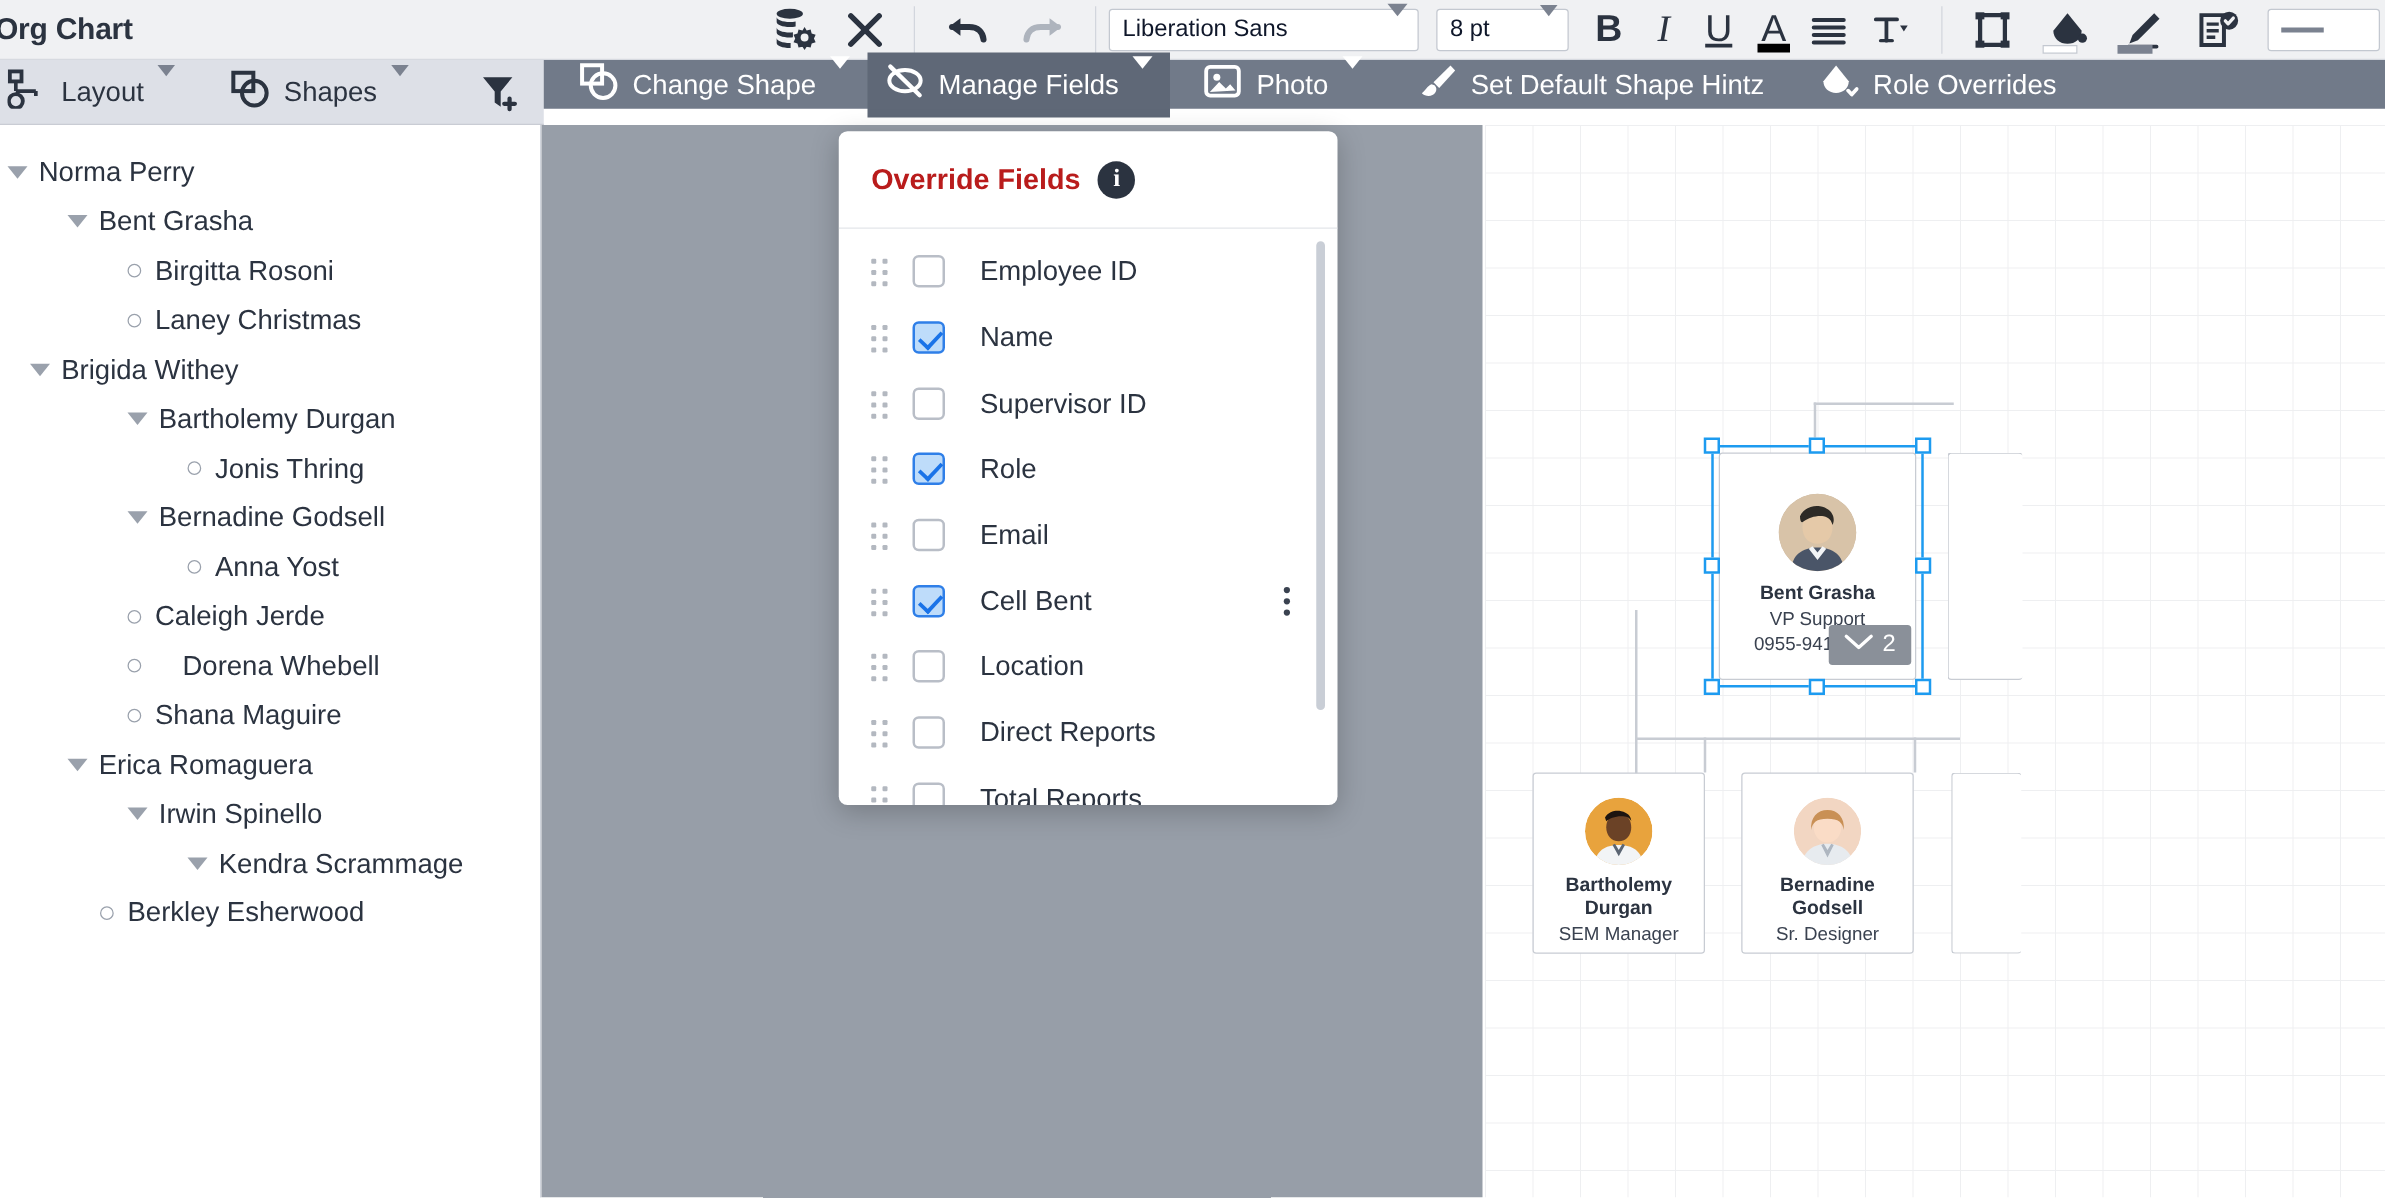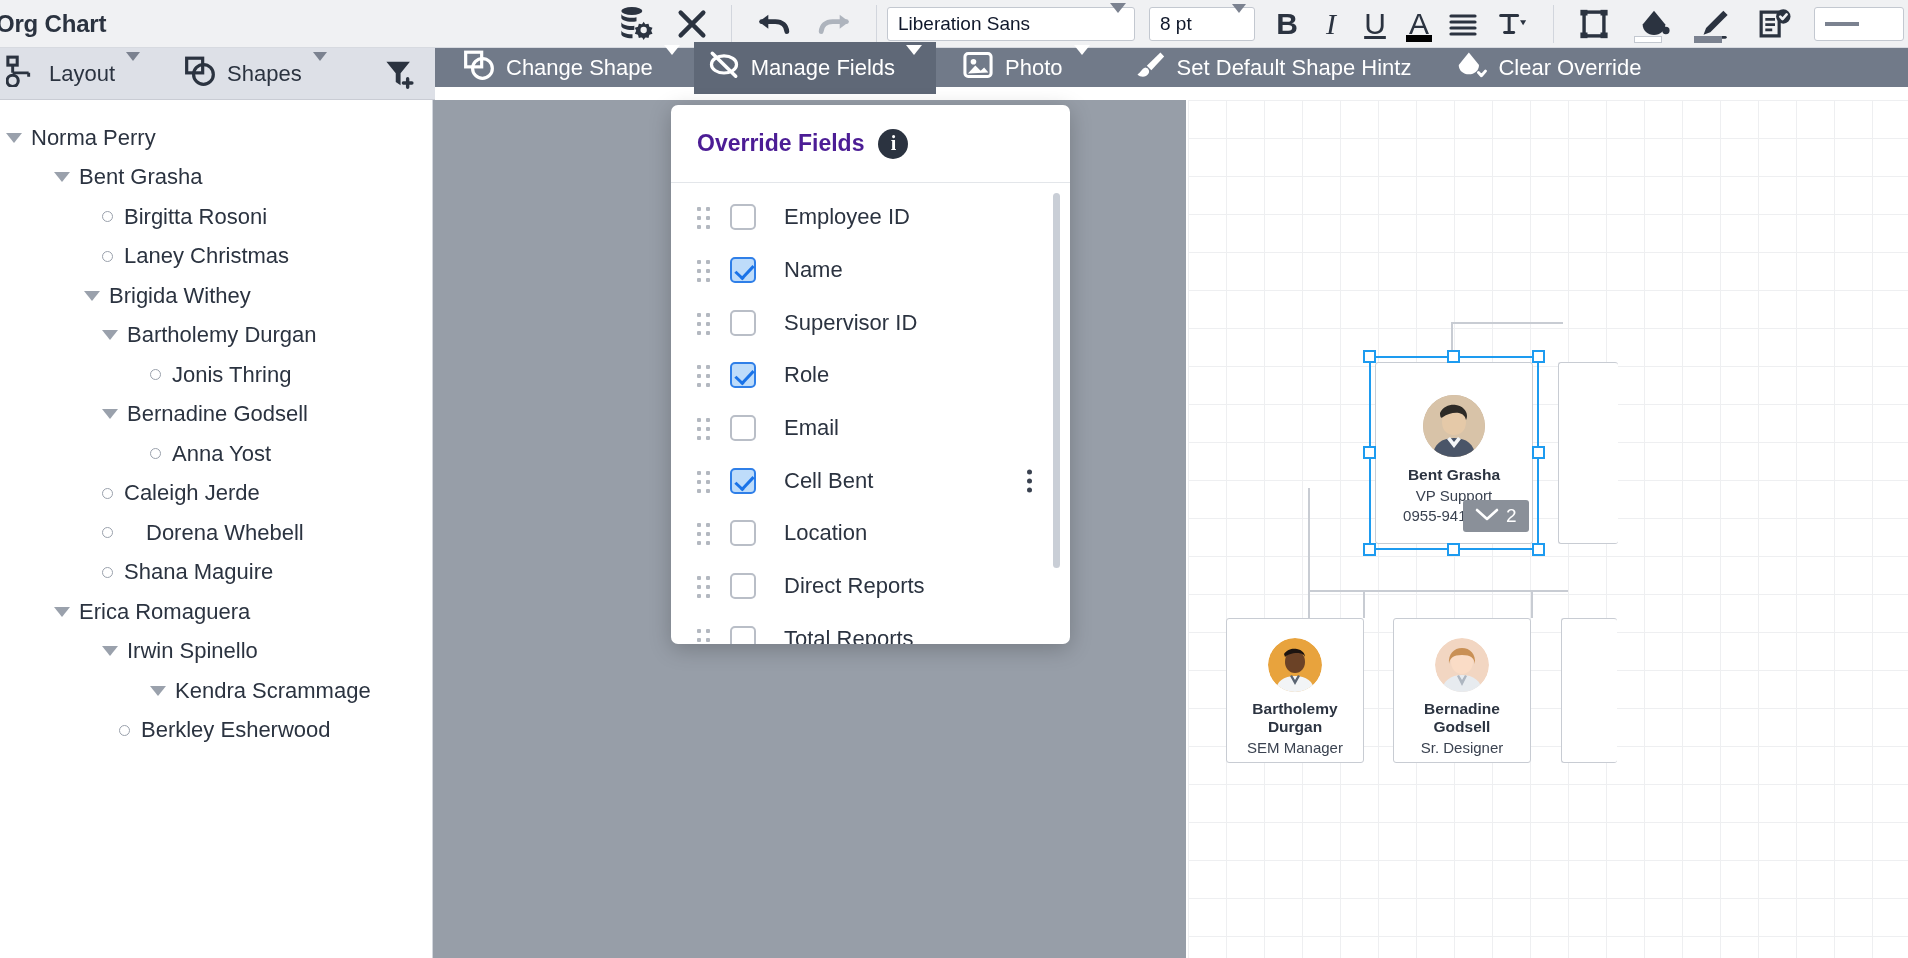--- a/index.html
+++ b/index.html
@@ -113,21 +113,21 @@
   .dialog {
     position:absolute; left: 671px; top: 105px; width: 399px; height: 539px;
     background:#ffffff; border-radius:7px;
     box-shadow: 0 5px 22px rgba(0,0,0,0.22);
     overflow:hidden;
   }
   .dlg-head {
     height: 78px; display:flex; align-items:center; gap:14px;
     padding: 0 26px; border-bottom:1px solid #e3e6ea;
   }
-  .dlg-title { font-size: 23px; font-weight: bold; color:#4c1d95; }
+  .dlg-title { font-size: 23px; font-weight: bold; color:#b91c1c; }
   .info-badge {
     width:30px; height:30px; border-radius:50%; background:#2b3340; color:#ffffff;
     display:flex; align-items:center; justify-content:center;
     font-size:20px; font-weight:bold; font-family:"Liberation Serif", serif; cursor:pointer;
   }
   .dlg-list { position:relative; height: 461px; padding-top: 8px; overflow:hidden; }
   .field-row { display:flex; align-items:center; height: 52.7px; padding-left: 26px; position:relative; }
   .grip { width:14px; height:20px; flex:0 0 auto; margin-right:19px; cursor:grab;
           display:grid; grid-template-columns:repeat(2,5px); grid-template-rows:repeat(3,5px); gap:4px 4px; }
   .grip i { width:4px; height:4px; background:#b3b8c0; border-radius:1px; display:block; }
@@ -344,21 +344,21 @@
       <span>Set Default Shape Hintz</span>
     </div>
 
     <div class="tb2-item" style="margin-left:16px;">
       <span>
         <svg width="32" height="32" viewBox="0 0 24 24">
           <path d="M10.4 2.6 L18 12 c0 4.2-3.4 7-7.6 7 s-7.6-2.8-7.6-7 z" fill="#ffffff"></path>
           <path d="M17.6 17.6 l2.2 2.4 l3-3.4" stroke="#ffffff" stroke-width="2.2" fill="none" stroke-linecap="round" stroke-linejoin="round"></path>
         </svg>
       </span>
-      <span>Clear Override</span>
+      <span>Role Overrides</span>
     </div>
 
   </div>
 </div>
 
 <div class="sidebar">
   <div id="tree-root">
       <div class="tree-row" style="padding-left: 6px;">
         <span class="tw-tri"></span>
         <span>Norma Perry</span>
@@ -368,21 +368,21 @@
         <span>Bent Grasha</span>
       </div>
       <div class="tree-row" style="padding-left: 102px;">
         <span class="tw-cir"></span>
         <span>Birgitta Rosoni</span>
       </div>
       <div class="tree-row" style="padding-left: 102px;">
         <span class="tw-cir"></span>
         <span>Laney Christmas</span>
       </div>
-      <div class="tree-row" style="padding-left: 84px;">
+      <div class="tree-row" style="padding-left: 24px;">
         <span class="tw-tri"></span>
         <span>Brigida Withey</span>
       </div>
       <div class="tree-row" style="padding-left: 102px;">
         <span class="tw-tri"></span>
         <span>Bartholemy Durgan</span>
       </div>
       <div class="tree-row" style="padding-left: 150px;">
         <span class="tw-cir"></span>
         <span>Jonis Thring</span>
@@ -412,21 +412,21 @@
         <span>Erica Romaguera</span>
       </div>
       <div class="tree-row" style="padding-left: 102px;">
         <span class="tw-tri"></span>
         <span>Irwin Spinello</span>
       </div>
       <div class="tree-row" style="padding-left: 150px;">
         <span class="tw-tri"></span>
         <span>Kendra Scrammage</span>
       </div>
-      <div class="tree-row" style="padding-left: 119px; align-items: center;">
+      <div class="tree-row" style="padding-left: 80px; align-items: center;">
         <span class="tw-cir"></span>
         <span>Berkley Esherwood</span>
       </div>
     </div>
 </div>
 
 <div class="canvas-area">
 
   <div class="grid-pane"></div>
 

